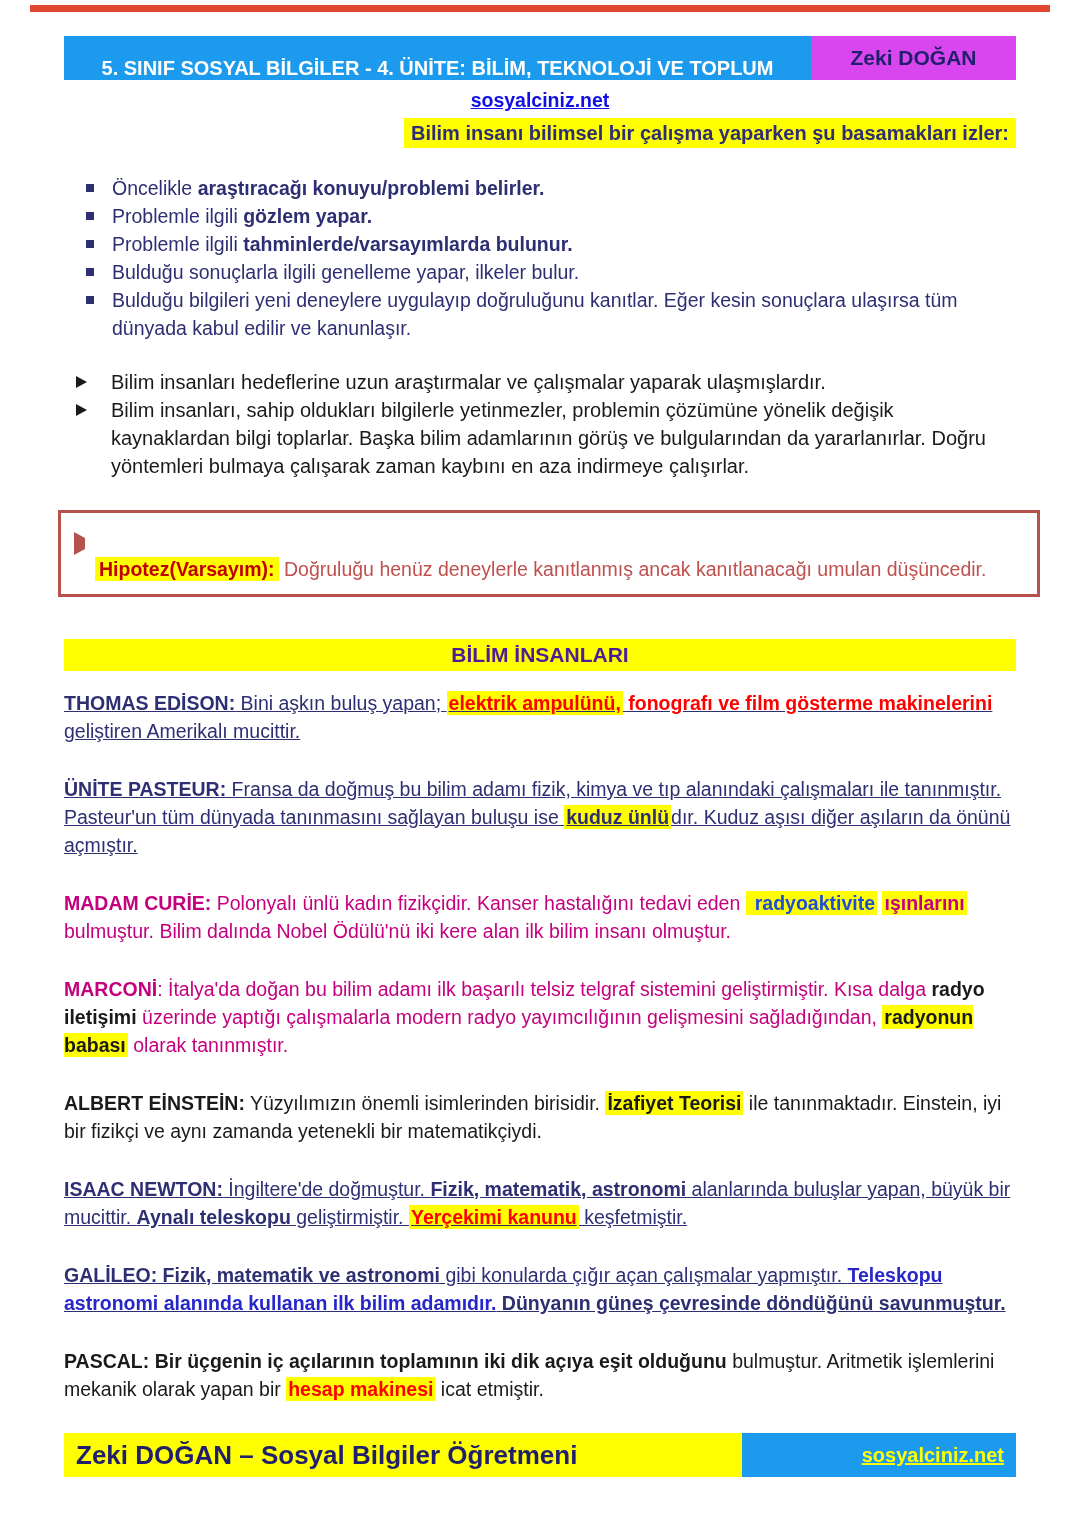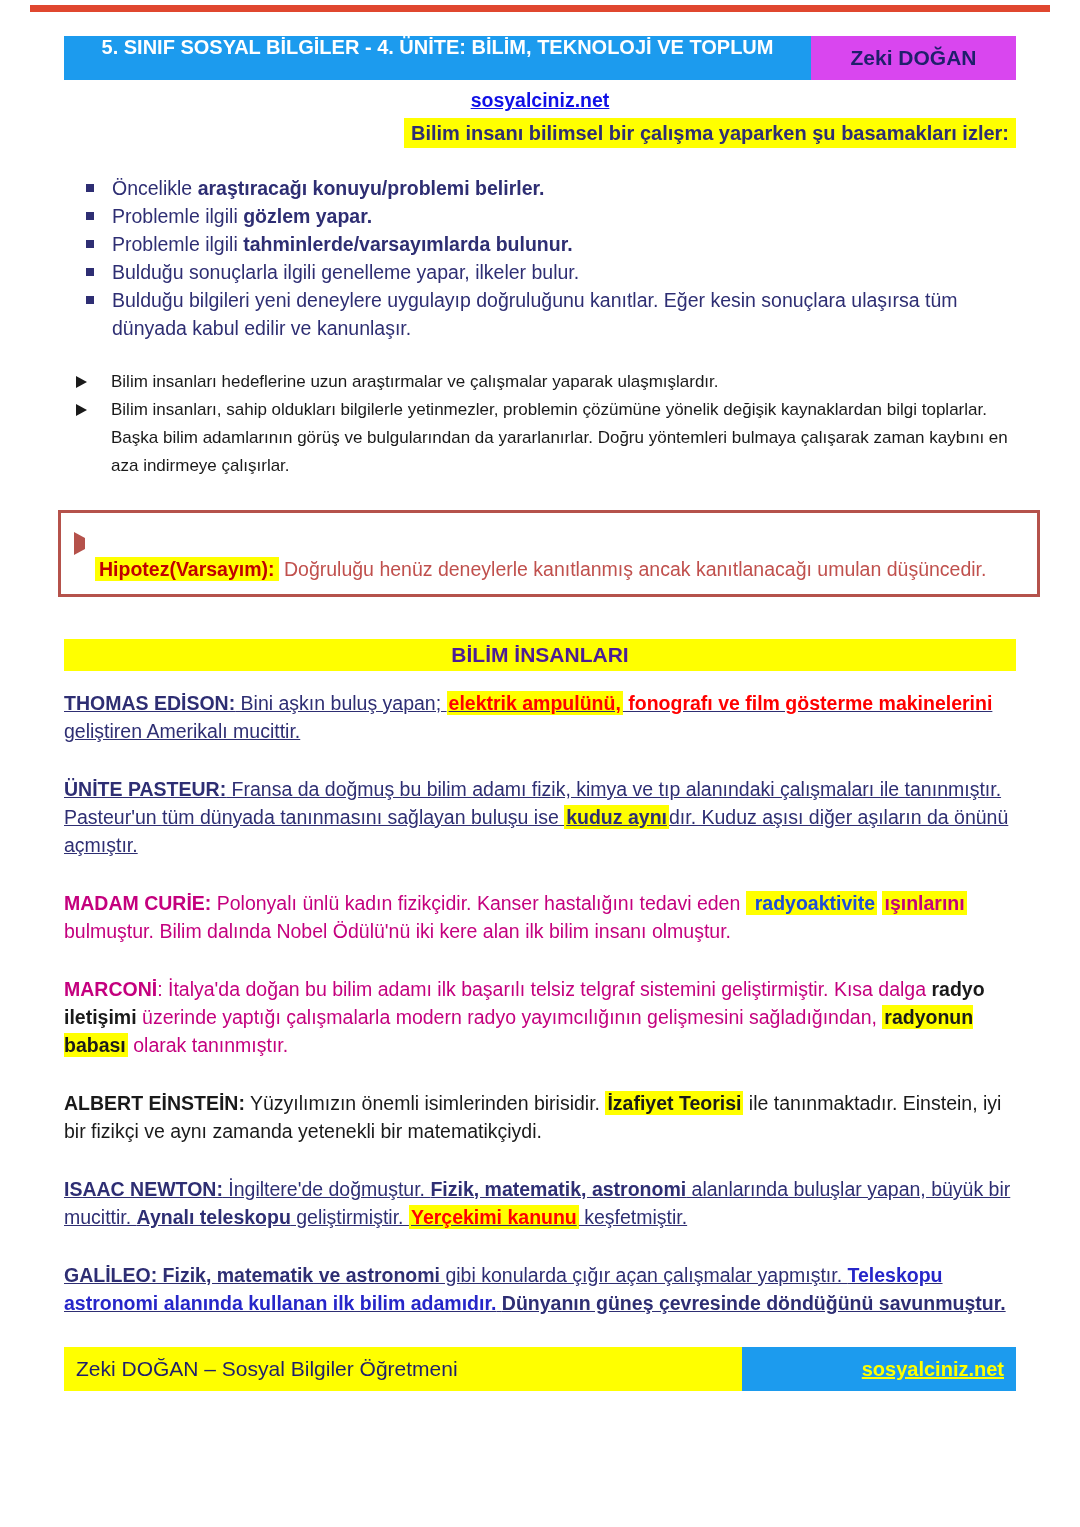--- a/index.html
+++ b/index.html
@@ -1,33 +1,33 @@
 <!DOCTYPE html>
 <html><head>
 <meta charset="utf-8">
 <style>
   html,body{margin:0;padding:0;background:#ffffff;}
   body{width:1080px;height:1527px;font-family:"Liberation Sans","DejaVu Sans",sans-serif;}
   .page{position:relative;width:1080px;height:1527px;box-sizing:border-box;padding:0 64px;overflow:hidden;background:#ffffff;}
   .top-bar{position:absolute;top:5px;left:30px;width:1020px;height:7px;background:#E0472F;}
   
   .hdr{margin-top:36px;height:44px;display:flex;}
-  .hdr-blue{flex:1;background:#1C9BEE;color:#ffffff;font-weight:bold;font-size:20px;display:flex;align-items:flex-start;justify-content:center;}
+  .hdr-blue{flex:1;background:#1C9BEE;color:#ffffff;font-weight:bold;font-size:20px;display:flex;align-items:flex-end;justify-content:center;}
   .hdr-yellow{width:205px;background:#d946ef;color:#1F1F6B;font-weight:bold;font-size:21px;display:flex;align-items:center;justify-content:center;}
   .linkrow{text-align:center;margin-top:7px;line-height:26px;}
   .sitelink{color:#1010E6;font-weight:bold;font-size:19.5px;text-decoration:underline;cursor:pointer;}
   .titlerow{text-align:right;margin-top:3px;}
   .intro-heading{display:inline-block;background:#FFFF00;color:#2E2E73;font-weight:bold;font-size:20px;line-height:26px;padding:2px 7px;}
   
   ul{list-style:none;margin:0;padding:0;}
   .steps{margin-top:26px;}
   .step{display:flex;align-items:flex-start;font-size:19.5px;line-height:28px;color:#2E2E73;}
   .sq{flex:0 0 8px;width:8px;height:8px;background:#2E2E73;margin:10px 18px 0 22px;}
   .notes{margin-top:26px;}
-  .note{display:flex;align-items:flex-start;font-size:17px;line-height:28px;color:#1A1A1A;}
+  .note{display:flex;align-items:flex-start;font-size:20px;line-height:28px;color:#1A1A1A;}
   .tri{flex:0 0 11px;width:0;height:0;border-left:11px solid #1A1A1A;border-top:6.5px solid transparent;border-bottom:6.5px solid transparent;margin:8px 13px 0 12px;}
   .txt{flex:1;padding-right:6px;}
   
   .hypo-box{margin:30px -24px 0 -6px;border:3px solid #B5524B;padding:11px 16px 11px 13px;display:flex;align-items:flex-start;flex-direction:column;}
   .tri-red{flex:0 0 11px;width:0;height:0;border-left:11px solid #B5524B;border-top:6.5px solid transparent;border-bottom:6.5px solid transparent;margin:8px 0 0 0;}
   .hypo-text{flex:1;margin:0 0 0 21px;font-size:19.5px;line-height:28px;color:#C0504D;}
   .hypo-term{font-weight:bold;color:#C00000;background:#FFFF00;padding:1px 4px;}
   
   .band{margin-top:42px;height:32px;background:#FFFF00;text-align:center;color:#4c1d95;font-weight:bold;font-size:21px;line-height:32px;}
   
@@ -37,21 +37,21 @@
   .magenta{color:#C4007E;}
   .blk{color:#1A1A1A;}
   .b{font-weight:bold;}
   .hl{background:#FFFF00;padding:1px 2px;}
   .red{color:#FF0000;}
   .blue{color:#2626C9;}
   .c-navy{color:#1d4ed8;padding-left:9px;}
   .c-black{color:#1A1A1A;}
   
   .footer{margin-top:30px;height:44px;display:flex;}
-  .f-yellow{flex:1;background:#FFFF00;color:#1F1F6B;font-weight:normal;font-size:21px;line-height:44px;padding-left:12px;}
+  .f-yellow{flex:1;background:#FFFF00;color:#1F1F6B;font-weight:bold;font-size:26px;line-height:44px;padding-left:12px;}
   .f-blue{width:274px;background:#1C9BEE;text-align:right;line-height:44px;padding-right:12px;box-sizing:border-box;}
   .f-link{color:#FFFF00;font-weight:bold;font-size:20px;text-decoration:underline;cursor:pointer;}
 </style>
 </head>
 <body>
 
 <div class="page">
   <div class="top-bar"></div>
 
   <div class="hdr">
@@ -109,32 +109,33 @@
     <span class="tri-red"></span>
     <p class="hypo-text"><span class="hypo-term">Hipotez(Varsayım):</span><span> Doğruluğu henüz deneylerle kanıtlanmış ancak kanıtlanacağı umulan düşüncedir.</span></p>
   </div>
 
   <div class="band">
     <span>BİLİM İNSANLARI</span>
   </div>
 
   <p class="sci navy first"><span class="b">THOMAS EDİSON:</span><span> Bini aşkın buluş yapan; </span><span class="b red hl">elektrik ampulünü,</span><span class="b red"> fonografı ve film gösterme makinelerini</span><span> geliştiren Amerikalı mucittir.</span></p>
 
-  <p class="sci navy"><span class="b">ÜNİTE PASTEUR:</span><span> Fransa da doğmuş bu bilim adamı fizik, kimya ve tıp alanındaki çalışmaları ile tanınmıştır. Pasteur'un tüm dünyada tanınmasını sağlayan buluşu ise </span><span class="b hl">kuduz aynı</span><span>dır. Kuduz aşısı diğer aşıların da önünü açmıştır.</span></p>
+  <p class="sci navy"><span class="b">ÜNİTE PASTEUR:</span><span> Fransa da doğmuş bu bilim adamı fizik, kimya ve tıp alanındaki çalışmaları ile tanınmıştır. Pasteur'un tüm dünyada tanınmasını sağlayan buluşu ise </span><span class="b hl">kuduz ünlü</span><span>dır. Kuduz aşısı diğer aşıların da önünü açmıştır.</span></p>
 
   <p class="sci magenta"><span class="b">MADAM CURİE:</span><span> Polonyalı ünlü kadın fizikçidir. Kanser hastalığını tedavi eden </span><span class="b c-navy hl">radyoaktivite</span><span> </span><span class="b hl">ışınlarını</span><span> bulmuştur. Bilim dalında Nobel Ödülü'nü iki kere alan ilk bilim insanı olmuştur.</span></p>
 
   <p class="sci magenta"><span class="b">MARCONİ</span><span>: İtalya'da doğan bu bilim adamı ilk başarılı telsiz telgraf sistemini geliştirmiştir. Kısa dalga </span><span class="b c-black">radyo iletişimi</span><span> üzerinde yaptığı çalışmalarla modern radyo yayımcılığının gelişmesini sağladığından, </span><span class="b c-black hl">radyonun babası</span><span> olarak tanınmıştır.</span></p>
 
   <p class="sci blk"><span class="b">ALBERT EİNSTEİN:</span><span> Yüzyılımızın önemli isimlerinden birisidir. </span><span class="b hl">İzafiyet Teorisi</span><span> ile tanınmaktadır. Einstein, iyi bir fizikçi ve aynı zamanda yetenekli bir matematikçiydi.</span></p>
 
   <p class="sci navy"><span class="b">ISAAC NEWTON:</span><span> İngiltere'de doğmuştur. </span><span class="b">Fizik, matematik, astronomi</span><span> alanlarında buluşlar yapan, büyük bir mucittir. </span><span class="b">Aynalı teleskopu</span><span> geliştirmiştir. </span><span class="b red hl">Yerçekimi kanunu</span><span> keşfetmiştir.</span></p>
 
   <p class="sci navy"><span class="b">GALİLEO: Fizik, matematik ve astronomi</span><span> gibi konularda çığır açan çalışmalar yapmıştır. </span><span class="b blue">Teleskopu astronomi alanında kullanan ilk bilim adamıdır.</span><span> </span><span class="b">Dünyanın güneş çevresinde döndüğünü savunmuştur.</span></p>
 
+  <p class="sci blk"><span class="b">PASCAL: Bir üçgenin iç açılarının toplamının iki dik açıya eşit olduğunu</span><span> bulmuştur. Aritmetik işlemlerini mekanik olarak yapan bir </span><span class="b red hl">hesap makinesi</span><span> icat etmiştir.</span></p>
 
   <div class="footer">
     <div class="f-yellow">
       <span>Zeki DOĞAN – Sosyal Bilgiler Öğretmeni</span>
     </div>
     <div class="f-blue">
       <a class="f-link">sosyalciniz.net</a>
     </div>
   </div>
 </div>

